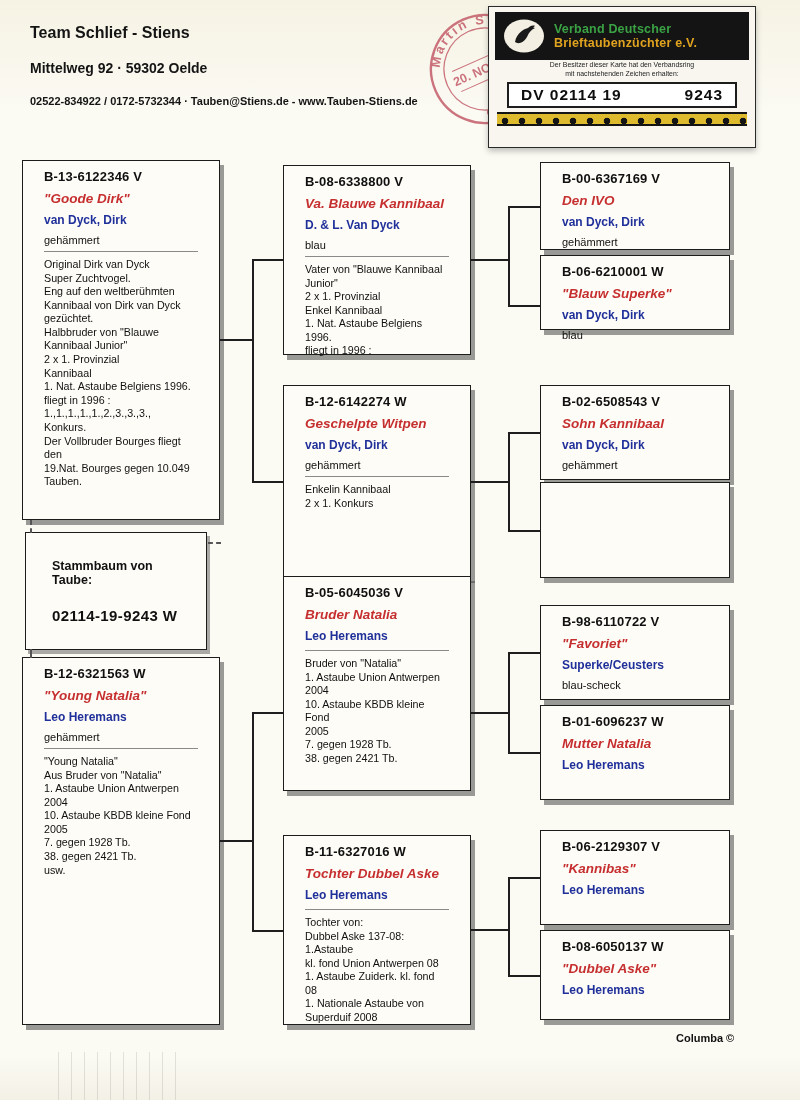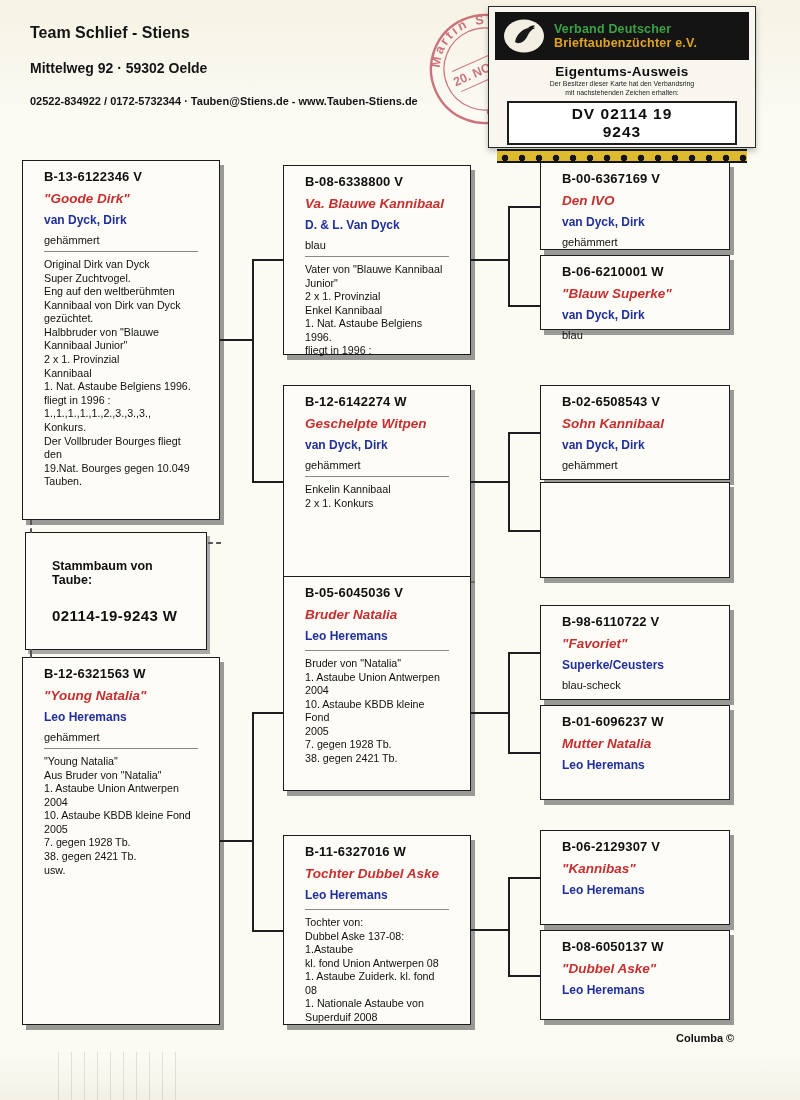--- a/index.html
+++ b/index.html
@@ -24,21 +24,21 @@
   }
   .badge-black{background:#141414;height:48px;display:flex;align-items:center;gap:9px;padding:4px 8px}
   .badge-org1{color:#3aa244;font-size:12.5px;font-weight:bold;letter-spacing:.2px}
   .badge-org2{color:#e0a31f;font-size:12.5px;font-weight:bold;letter-spacing:.2px}
   .badge-title{text-align:center;font-size:13.5px;font-weight:bold;margin-top:4px;letter-spacing:.3px;color:#0d0d0d}
   .badge-sub{text-align:center;font-size:6.9px;line-height:1.3;color:#222;white-space:pre-line;margin-top:1px}
   .badge-ring{
     display:flex;justify-content:space-between;align-items:center;
     border:2px solid #1d1d1d;background:#fff;
     margin:3px 12px 4px;padding:2px 12px;
-    font-size:15.5px;font-weight:bold;letter-spacing:1px;color:#0d0d0d;flex-direction:column;
+    font-size:15.5px;font-weight:bold;letter-spacing:1px;color:#0d0d0d;
   }
   .badge-strip{
     height:14px;margin:0 2px;
     background:
       radial-gradient(circle at 8px 7px,#141414 3px,transparent 3.6px),
       #ddba2e;
     background-size:17px 14px;
     border-top:2px solid #141414;border-bottom:2px solid #141414;
   }
   
@@ -108,21 +108,20 @@
     <svg width="42" height="36" viewBox="0 0 42 36">
       <ellipse cx="21" cy="18" rx="20" ry="16.5" fill="#f3efe2"></ellipse>
       <path d="M12 24 C14 13, 25 8, 32 10 C28 12, 26 14.5, 24.5 18 C21 25, 15 26.5, 12 24 Z" fill="#1a1a1a"></path>
       <path d="M24 11.5 C26 8, 29.5 6.8, 32 7.8 L27 13 Z" fill="#1a1a1a"></path>
     </svg>
     <div>
       <div class="badge-org1">Verband Deutscher</div>
       <div class="badge-org2">Brieftaubenzüchter e.V.</div>
     </div>
   </div>
-  <div class="badge-title">Eigentums-Ausweis</div>
   <div class="badge-sub">Der Besitzer dieser Karte hat den Verbandsring
 mit nachstehenden Zeichen erhalten:</div>
   <div class="badge-ring">
     <span>DV 02114 19</span>
     <span>9243</span>
   </div>
   <div class="badge-strip"></div>
 </div>
 
 <div class="pbox" style="left:22px;top:160px;width:198px;height:360px">

